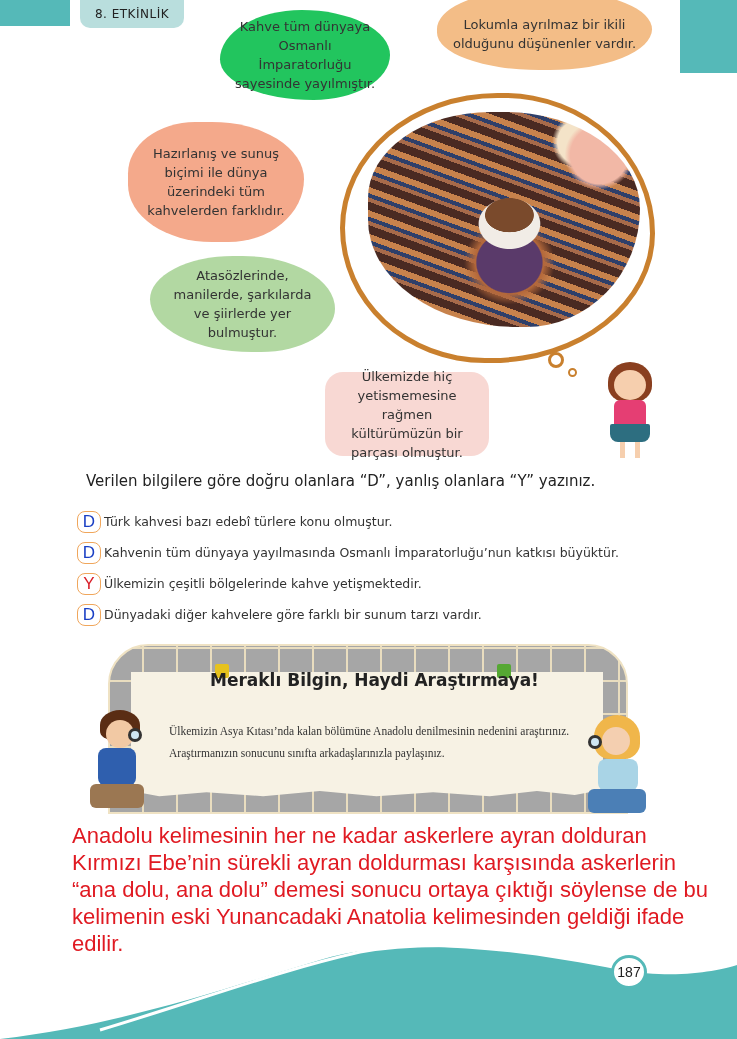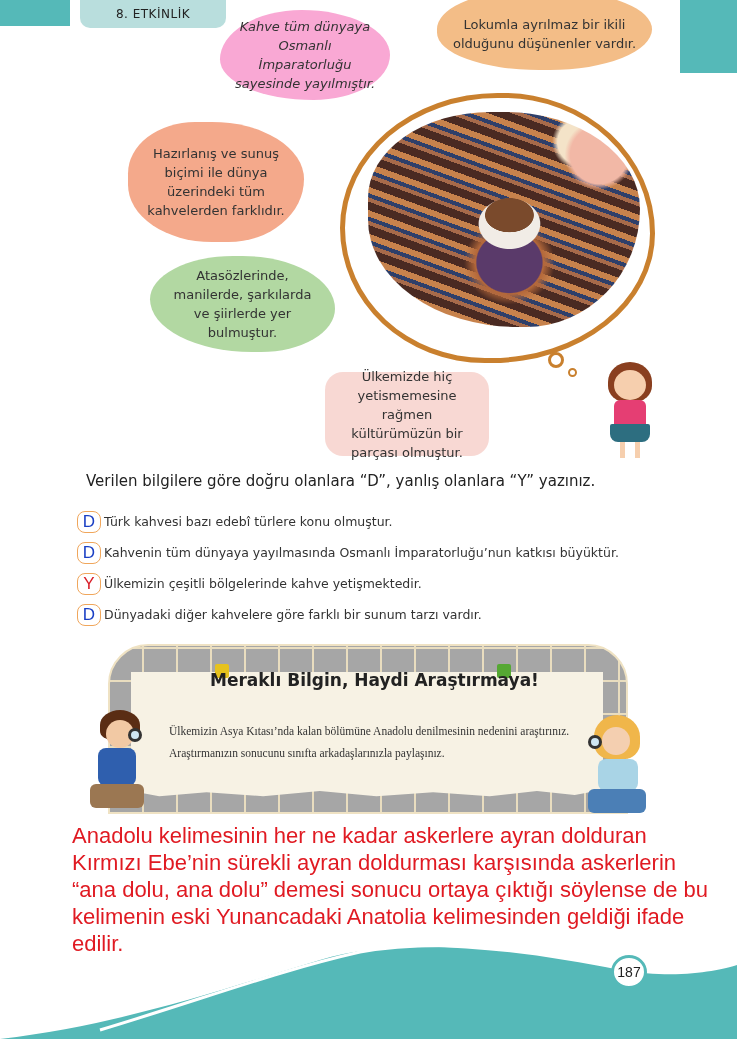--- a/index.html
+++ b/index.html
@@ -2,24 +2,24 @@
 <html><head>
 <meta charset="utf-8">
 <style>
   * { box-sizing: border-box; margin: 0; padding: 0; }
   html, body { width: 737px; height: 1039px; overflow: hidden; background: #ffffff; }
   body { position: relative; font-family: "DejaVu Sans", sans-serif; color: #2a2a2a; }
 
   .teal-corner-left { position: absolute; left: 0; top: 0; width: 70px; height: 26px; background: #55b9b8; }
   .teal-corner-right { position: absolute; right: 0; top: 0; width: 57px; height: 73px; background: #55b9b8; }
 
-  .activity-badge { position: absolute; left: 80px; top: 0; width: 146px; height: 28px; background: #b9dedd; border-radius: 0 0 10px 10px; display: flex; align-items: center; justify-content: center; font-size: 12px; letter-spacing: 0.5px; color: #222; }
+  .activity-badge { position: absolute; left: 80px; top: 0; width: 104px; height: 28px; background: #b9dedd; border-radius: 0 0 10px 10px; display: flex; align-items: center; justify-content: center; font-size: 12px; letter-spacing: 0.5px; color: #222; }
 
   .bubble { position: absolute; text-align: center; font-family: "DejaVu Sans", sans-serif; font-size: 13px; line-height: 19px; color: #333; display: flex; align-items: center; justify-content: center; padding: 10px 14px; }
-  .bubble-yellow { left: 220px; top: 10px; width: 170px; height: 90px; background: #f9a8d4; border-radius: 48% 52% 45% 55% / 55% 50% 50% 45%; font-style: italic; }
+  .bubble-yellow { left: 220px; top: 10px; width: 170px; height: 90px; background: #22c55e; border-radius: 48% 52% 45% 55% / 55% 50% 50% 45%; }
   .bubble-orange { left: 437px; top: -8px; width: 215px; height: 78px; background: #f3bd87; border-radius: 40% 45% 50% 50% / 50% 50% 55% 50%; padding-top: 16px; }
   .bubble-salmon { left: 128px; top: 122px; width: 176px; height: 120px; background: #f4a98b; border-radius: 40% 55% 45% 50% / 45% 50% 55% 50%; }
   .bubble-green { left: 150px; top: 256px; width: 185px; height: 96px; background: #b2d8a2; border-radius: 45% 50% 40% 55% / 45% 55% 45% 55%; }
   .bubble-pink { left: 325px; top: 372px; width: 164px; height: 84px; background: #f8d8d3; border-radius: 18px; }
 
   .thought-ring { position: absolute; left: 340px; top: 93px; width: 315px; height: 270px; border: 5px solid #c9802e; border-radius: 50% 48% 52% 46% / 50% 52% 48% 50%; }
   .photo { position: absolute; left: 368px; top: 112px; width: 272px; height: 215px; border-radius: 45% 50% 42% 55% / 40% 45% 55% 50%;
     background:
       radial-gradient(ellipse 40px 28px at 52% 48%, #7a4a2c 0 60%, transparent 62%),
       radial-gradient(ellipse 55px 45px at 52% 52%, #f1ece6 0 55%, transparent 57%),

